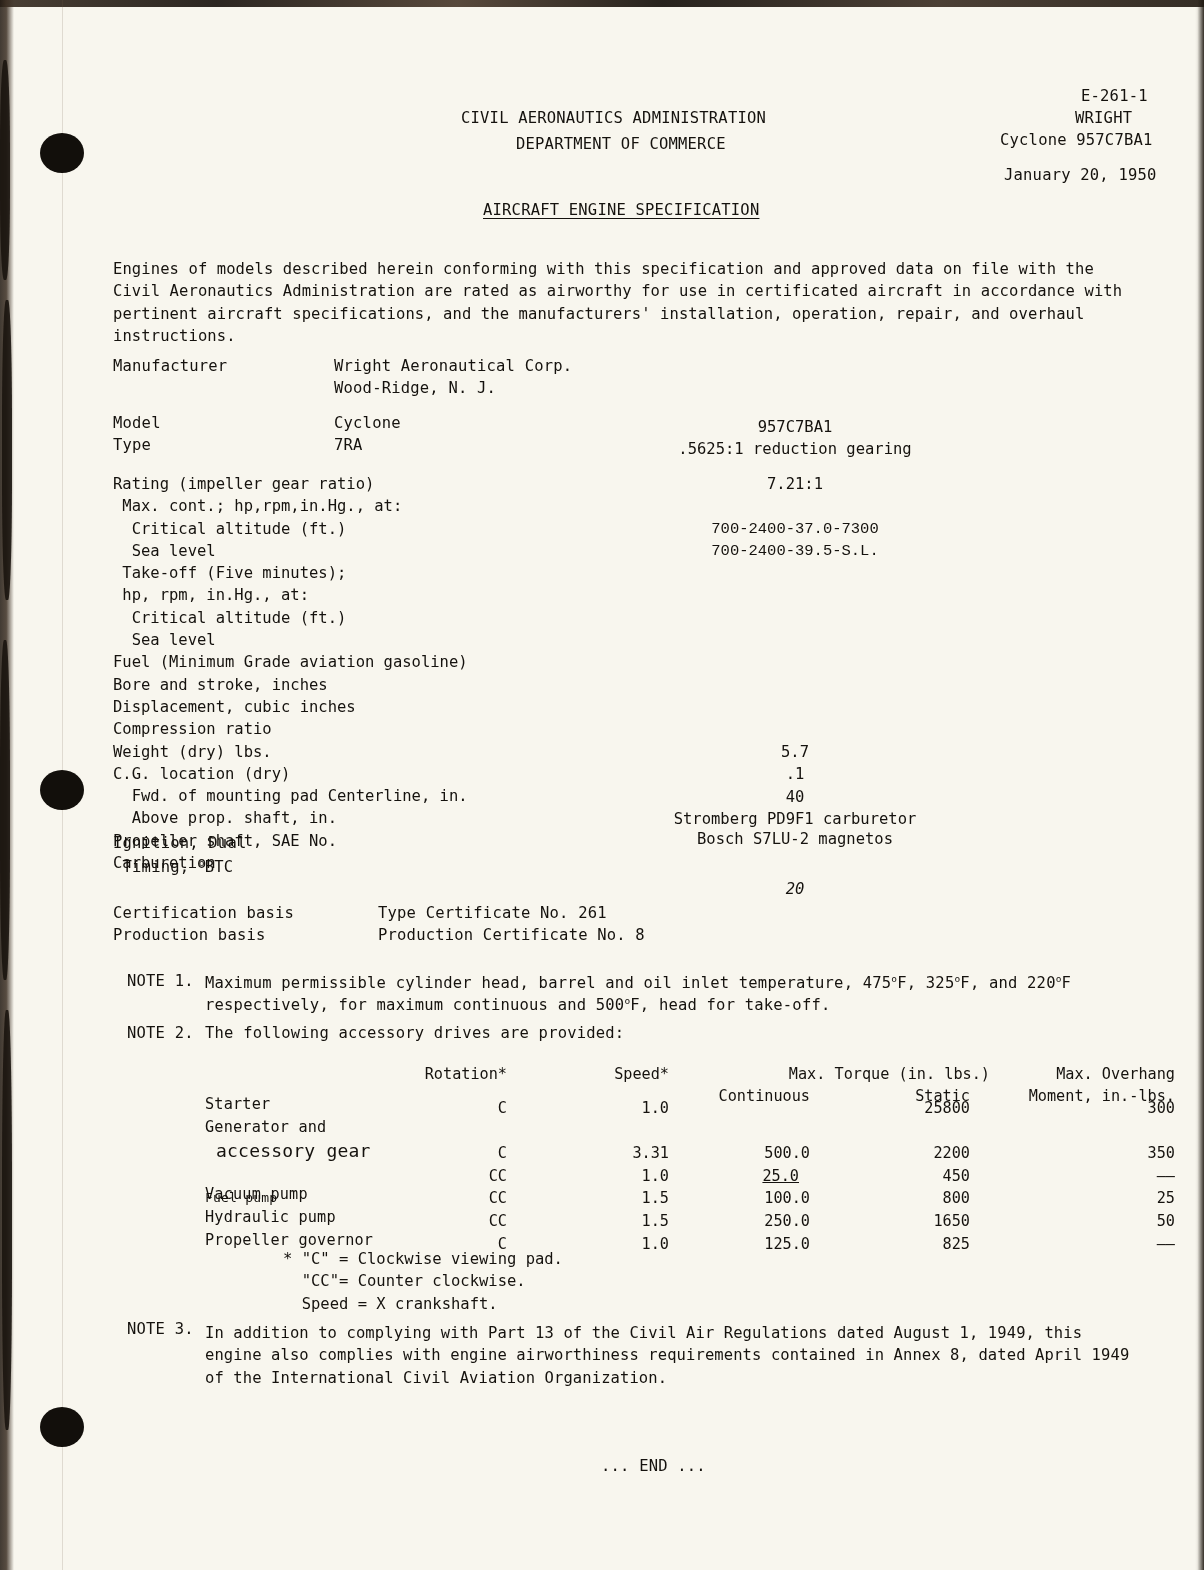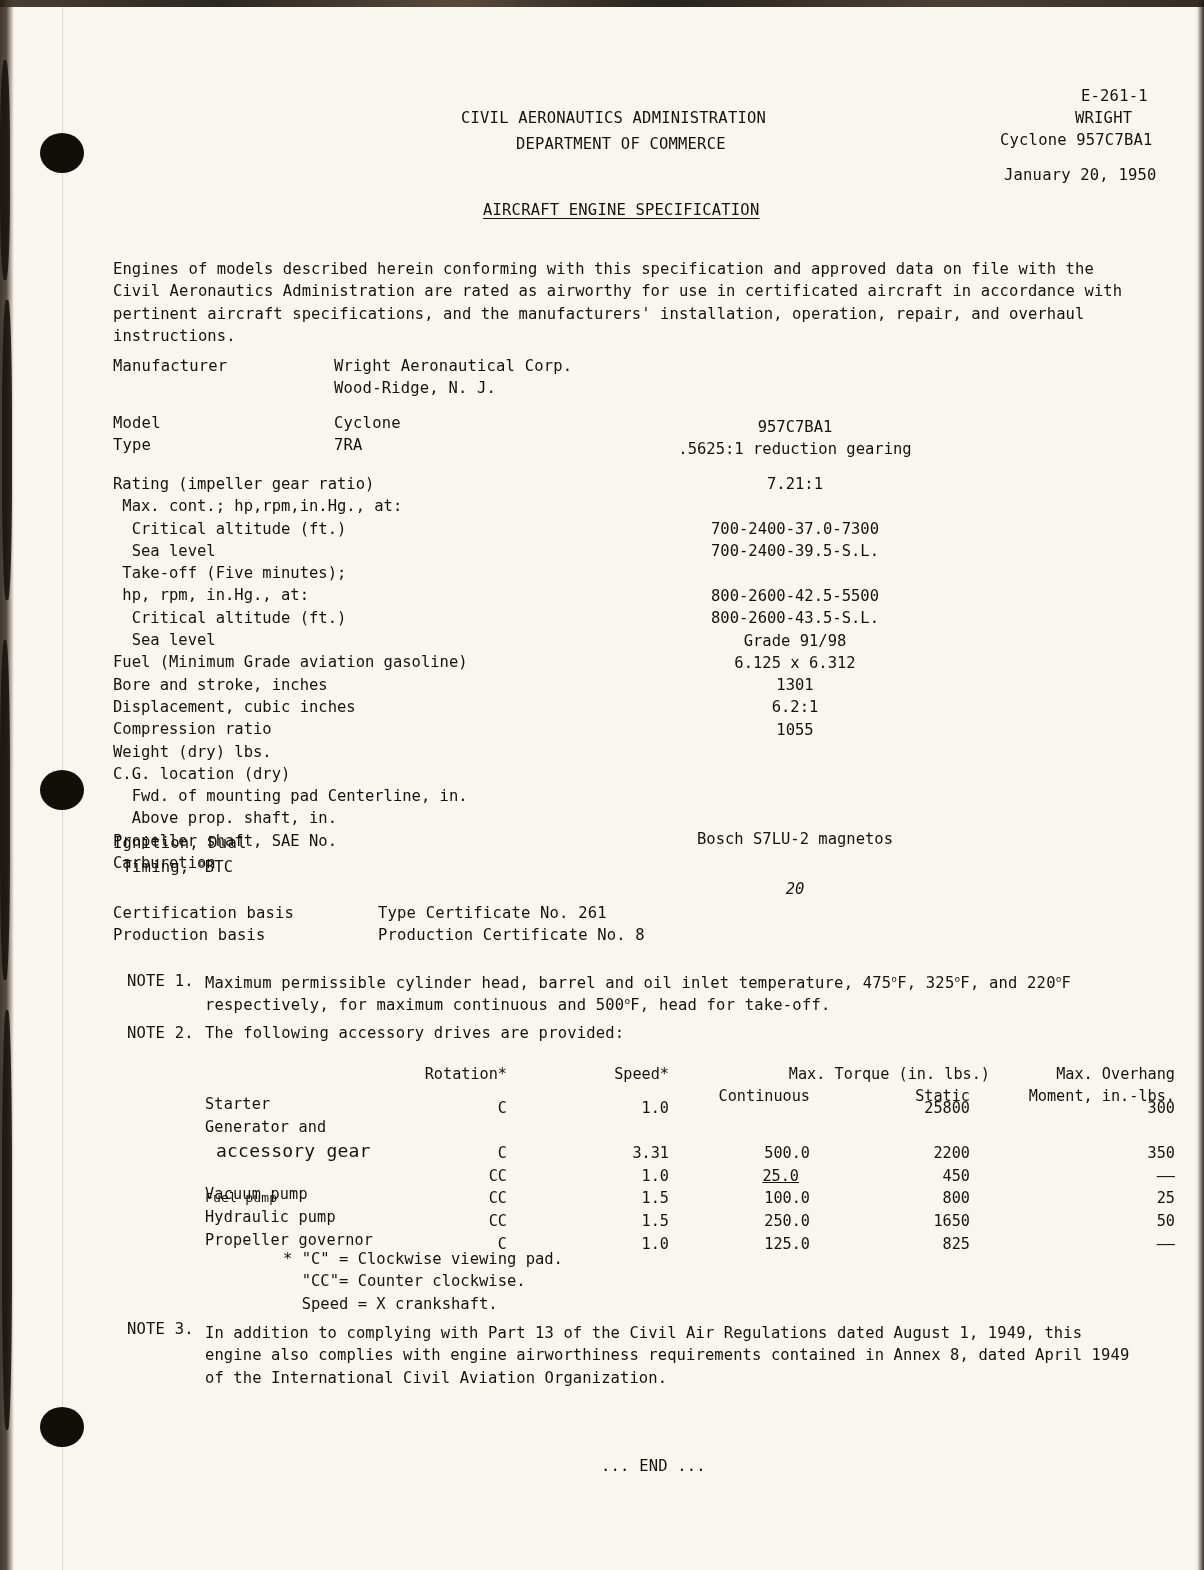--- a/index.html
+++ b/index.html
@@ -92,29 +92,26 @@
 Displacement, cubic inches
 Compression ratio
 Weight (dry) lbs.
 C.G. location (dry)
   Fwd. of mounting pad Centerline, in.
   Above prop. shaft, in.
 Propeller shaft, SAE No.
 Carburetion</div>
 
   <div class="val" style="left:585px;top:473px;">7.21:1</div>
-  <div class="val" style="left:585px;top:518px;">700-2400-37.0-7300
+  <div class="val" style="left:585px;top:518px;font-family:Liberation Mono, monospace;">700-2400-37.0-7300
 700-2400-39.5-S.L.</div>
-  <div class="val" style="left:585px;top:585px;">800-2600-42.5-5500
-800-2600-43.5-S.L.
-Grade 91/98
-6.125 x 6.312
-1301
-6.2:1
-1055</div>
+  <div class="val" style="left:585px;top:741px;">5.7
+.1
+40
+Stromberg PD9F1 carburetor</div>
 
   <div class="t" style="left:113px;top:836px;">Ignition, Dual</div>
   <div class="t" style="left:113px;top:858px;"><span> Timing, </span><span class="sup">o</span><span>BTC</span></div>
   <div class="val" style="left:585px;top:828px;">Bosch S7LU-2 magnetos</div>
   <div class="val" style="left:585px;top:878px;font-style:italic;">20</div>
 
   <div class="t" style="left:113px;top:906px;">Certification basis</div>
   <div class="t" style="left:378px;top:906px;">Type Certificate No. 261</div>
   <div class="t" style="left:113px;top:928px;">Production basis</div>
   <div class="t" style="left:378px;top:928px;">Production Certificate No. 8</div>

